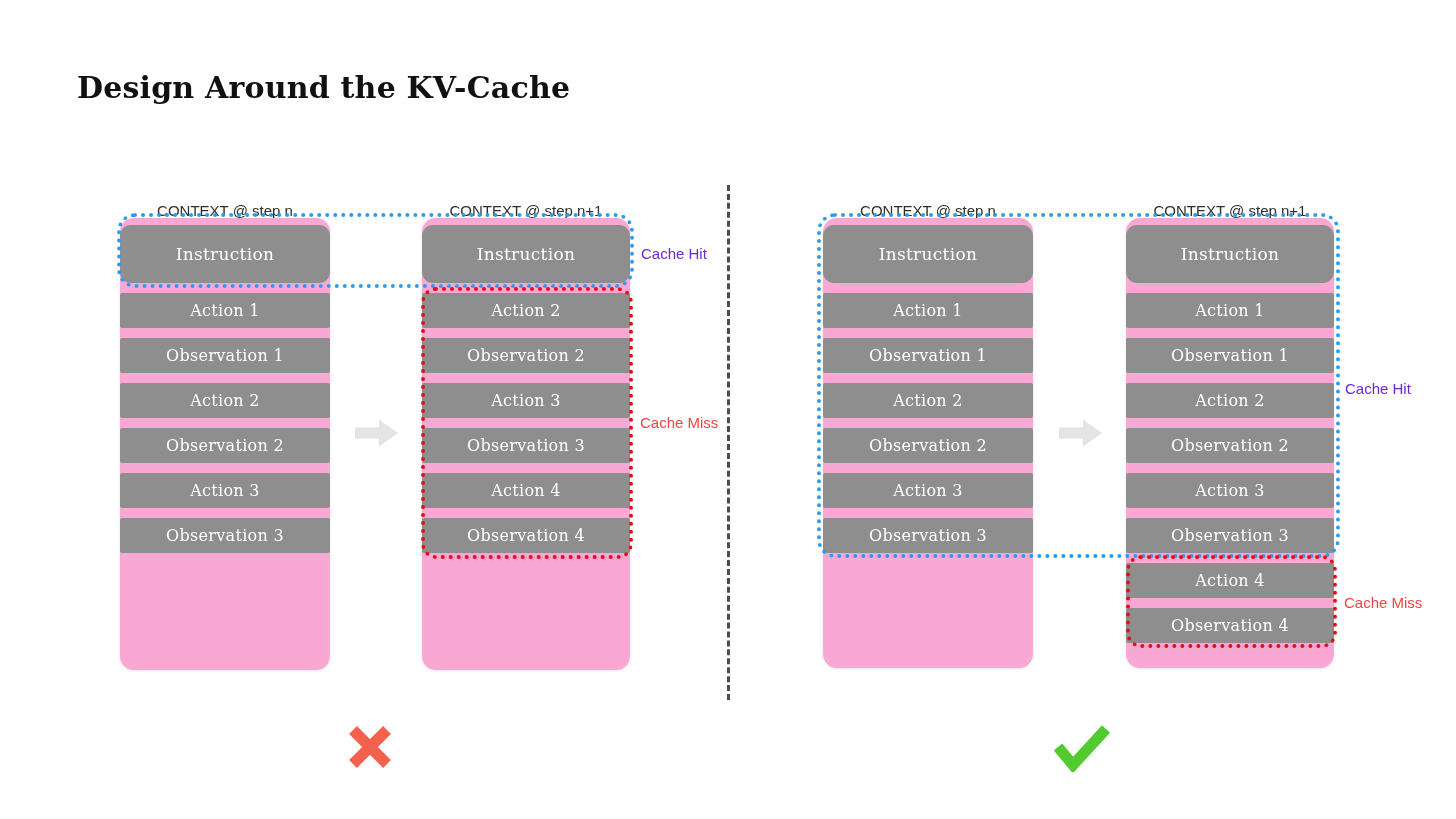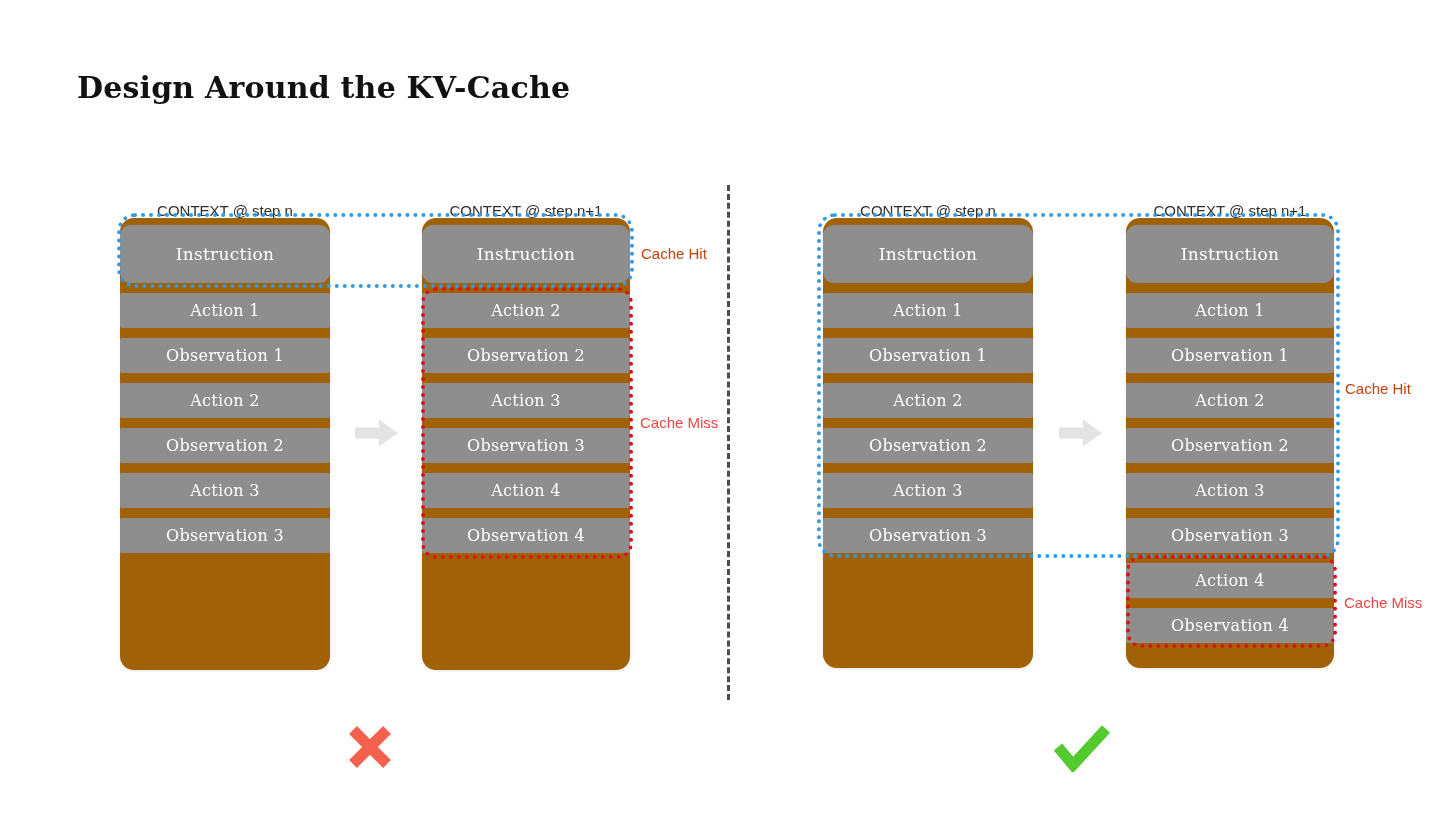--- a/index.html
+++ b/index.html
@@ -9,37 +9,37 @@
   }
   .abs{position:absolute;}
   .page-title{
     left:77px;top:70px;font-family:"DejaVu Serif","Liberation Serif",serif;
     font-weight:bold;font-size:30px;color:#111;letter-spacing:.2px;
   }
   .col-header{
     top:202px;font-size:15px;color:#2e2e2e;text-align:center;white-space:nowrap;
   }
   .context-col{
-    top:218px;background:#a16207;border-radius:14px;
+    top:218px;background:#f9a8d4;border-radius:14px;
     box-shadow:0 1px 3px rgba(0,0,0,.10);
     display:flex;flex-direction:column;gap:10px;
     padding:7px 0;box-sizing:border-box;
   }
   .block{
     flex:0 0 35px;height:35px;background:#8e8e8e;border-radius:2px;
     color:#ffffff;font-family:"DejaVu Serif","Liberation Serif",serif;
     font-size:16px;display:flex;align-items:center;justify-content:center;
     letter-spacing:.3px;
   }
   .block.tall{flex:0 0 58px;height:58px;border-radius:11px;font-size:17px;}
   .overlay{position:absolute;border-radius:18px;pointer-events:none;box-sizing:border-box;}
   .overlay.hit{border:4px dotted #2d9bf0;}
   .overlay.miss{border:4px dotted #e01111;border-radius:15px;}
   .cache-label{font-size:15px;white-space:nowrap;}
-  .cache-label.hit{color:#c2410c;}
+  .cache-label.hit{color:#6d28d9;}
   .cache-label.miss{color:#ef4444;}
   .divider{
     left:727px;top:185px;height:515px;width:0;
     border-left:3px dashed #4d4d4d;
   }
   svg{display:block;}
 </style>
 </head>
 <body>
 

